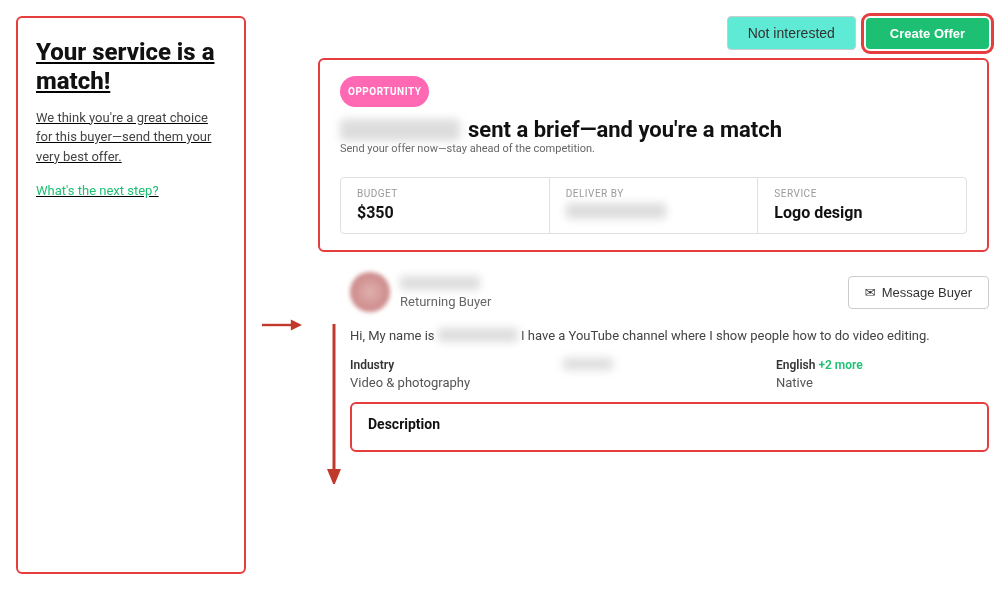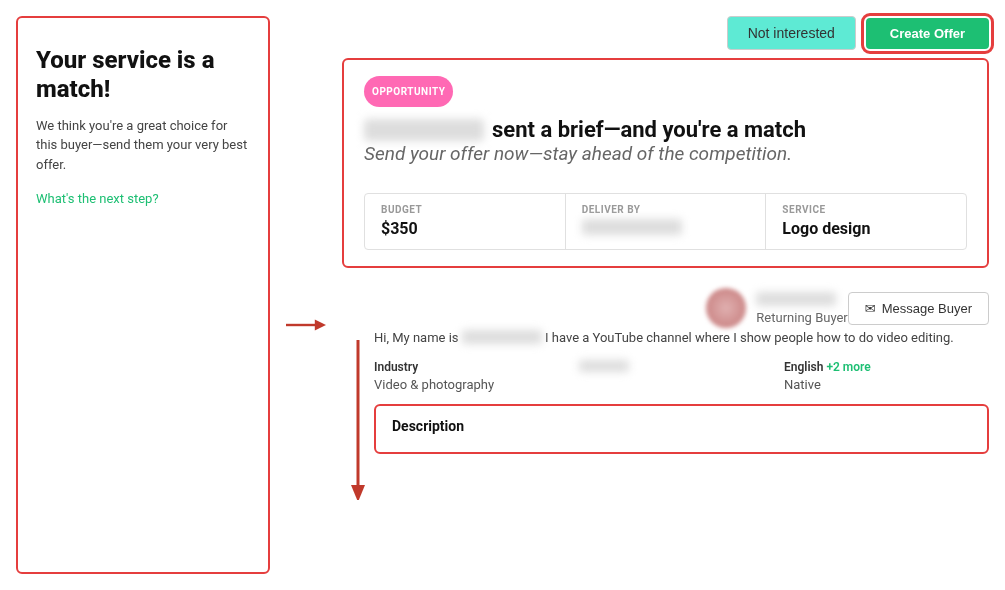--- a/index.html
+++ b/index.html
@@ -14,25 +14,26 @@
     .page-wrapper {
       display: flex;
       width: 1005px;
       min-height: 590px;
       padding: 16px;
       gap: 16px;
     }
 
     
     .left-panel {
-      width: 254px;
+      width: 230px;
       flex-shrink: 0;
       border: 2.5px solid #e53e3e;
       border-radius: 6px;
-      padding: 28px 18px;
+      padding: 20px 18px;
+      text-decoration: underline;
     }
 
     .left-panel .headline {
       font-size: 24px;
       font-weight: 800;
       color: #111;
       line-height: 1.2;
       margin-bottom: 12px;
     }
 
@@ -136,24 +137,23 @@
     .blurred-name {
       display: inline-block;
       background: #ddd;
       border-radius: 4px;
       width: 120px;
       height: 22px;
       filter: blur(4px);
     }
 
     .opportunity-subtitle {
-      font-size: 19px;
+      font-size: 11px;
       color: #666;
-      margin-bottom: 28px;
-      font-style: italic;
+      margin-bottom: 22px;
     }
 
     .opportunity-details {
       display: flex;
       gap: 0;
       border: 1px solid #e0e0e0;
       border-radius: 4px;
       overflow: hidden;
     }
 
@@ -162,21 +162,21 @@
       padding: 10px 16px;
       border-right: 1px solid #e0e0e0;
     }
 
     .detail-cell:last-child {
       border-right: none;
     }
 
     .detail-label {
       font-size: 10px;
-      font-weight: 700;
+      font-weight: 400;
       color: #999;
       letter-spacing: 0.5px;
       margin-bottom: 4px;
       text-transform: uppercase;
     }
 
     .detail-value {
       font-size: 16px;
       font-weight: 700;
       color: #111;
@@ -187,21 +187,22 @@
       background: #ddd;
       border-radius: 3px;
       width: 100px;
       height: 16px;
       filter: blur(4px);
     }
 
     .buyer-row {
       display: flex;
       align-items: center;
-      justify-content: flex-end;
+      justify-content: space-between;
+      margin-bottom: 14px;
       padding-top: 8px;
     }
 
     .buyer-info {
       display: flex;
       align-items: center;
       gap: 10px;
     }
 
     .buyer-avatar {

